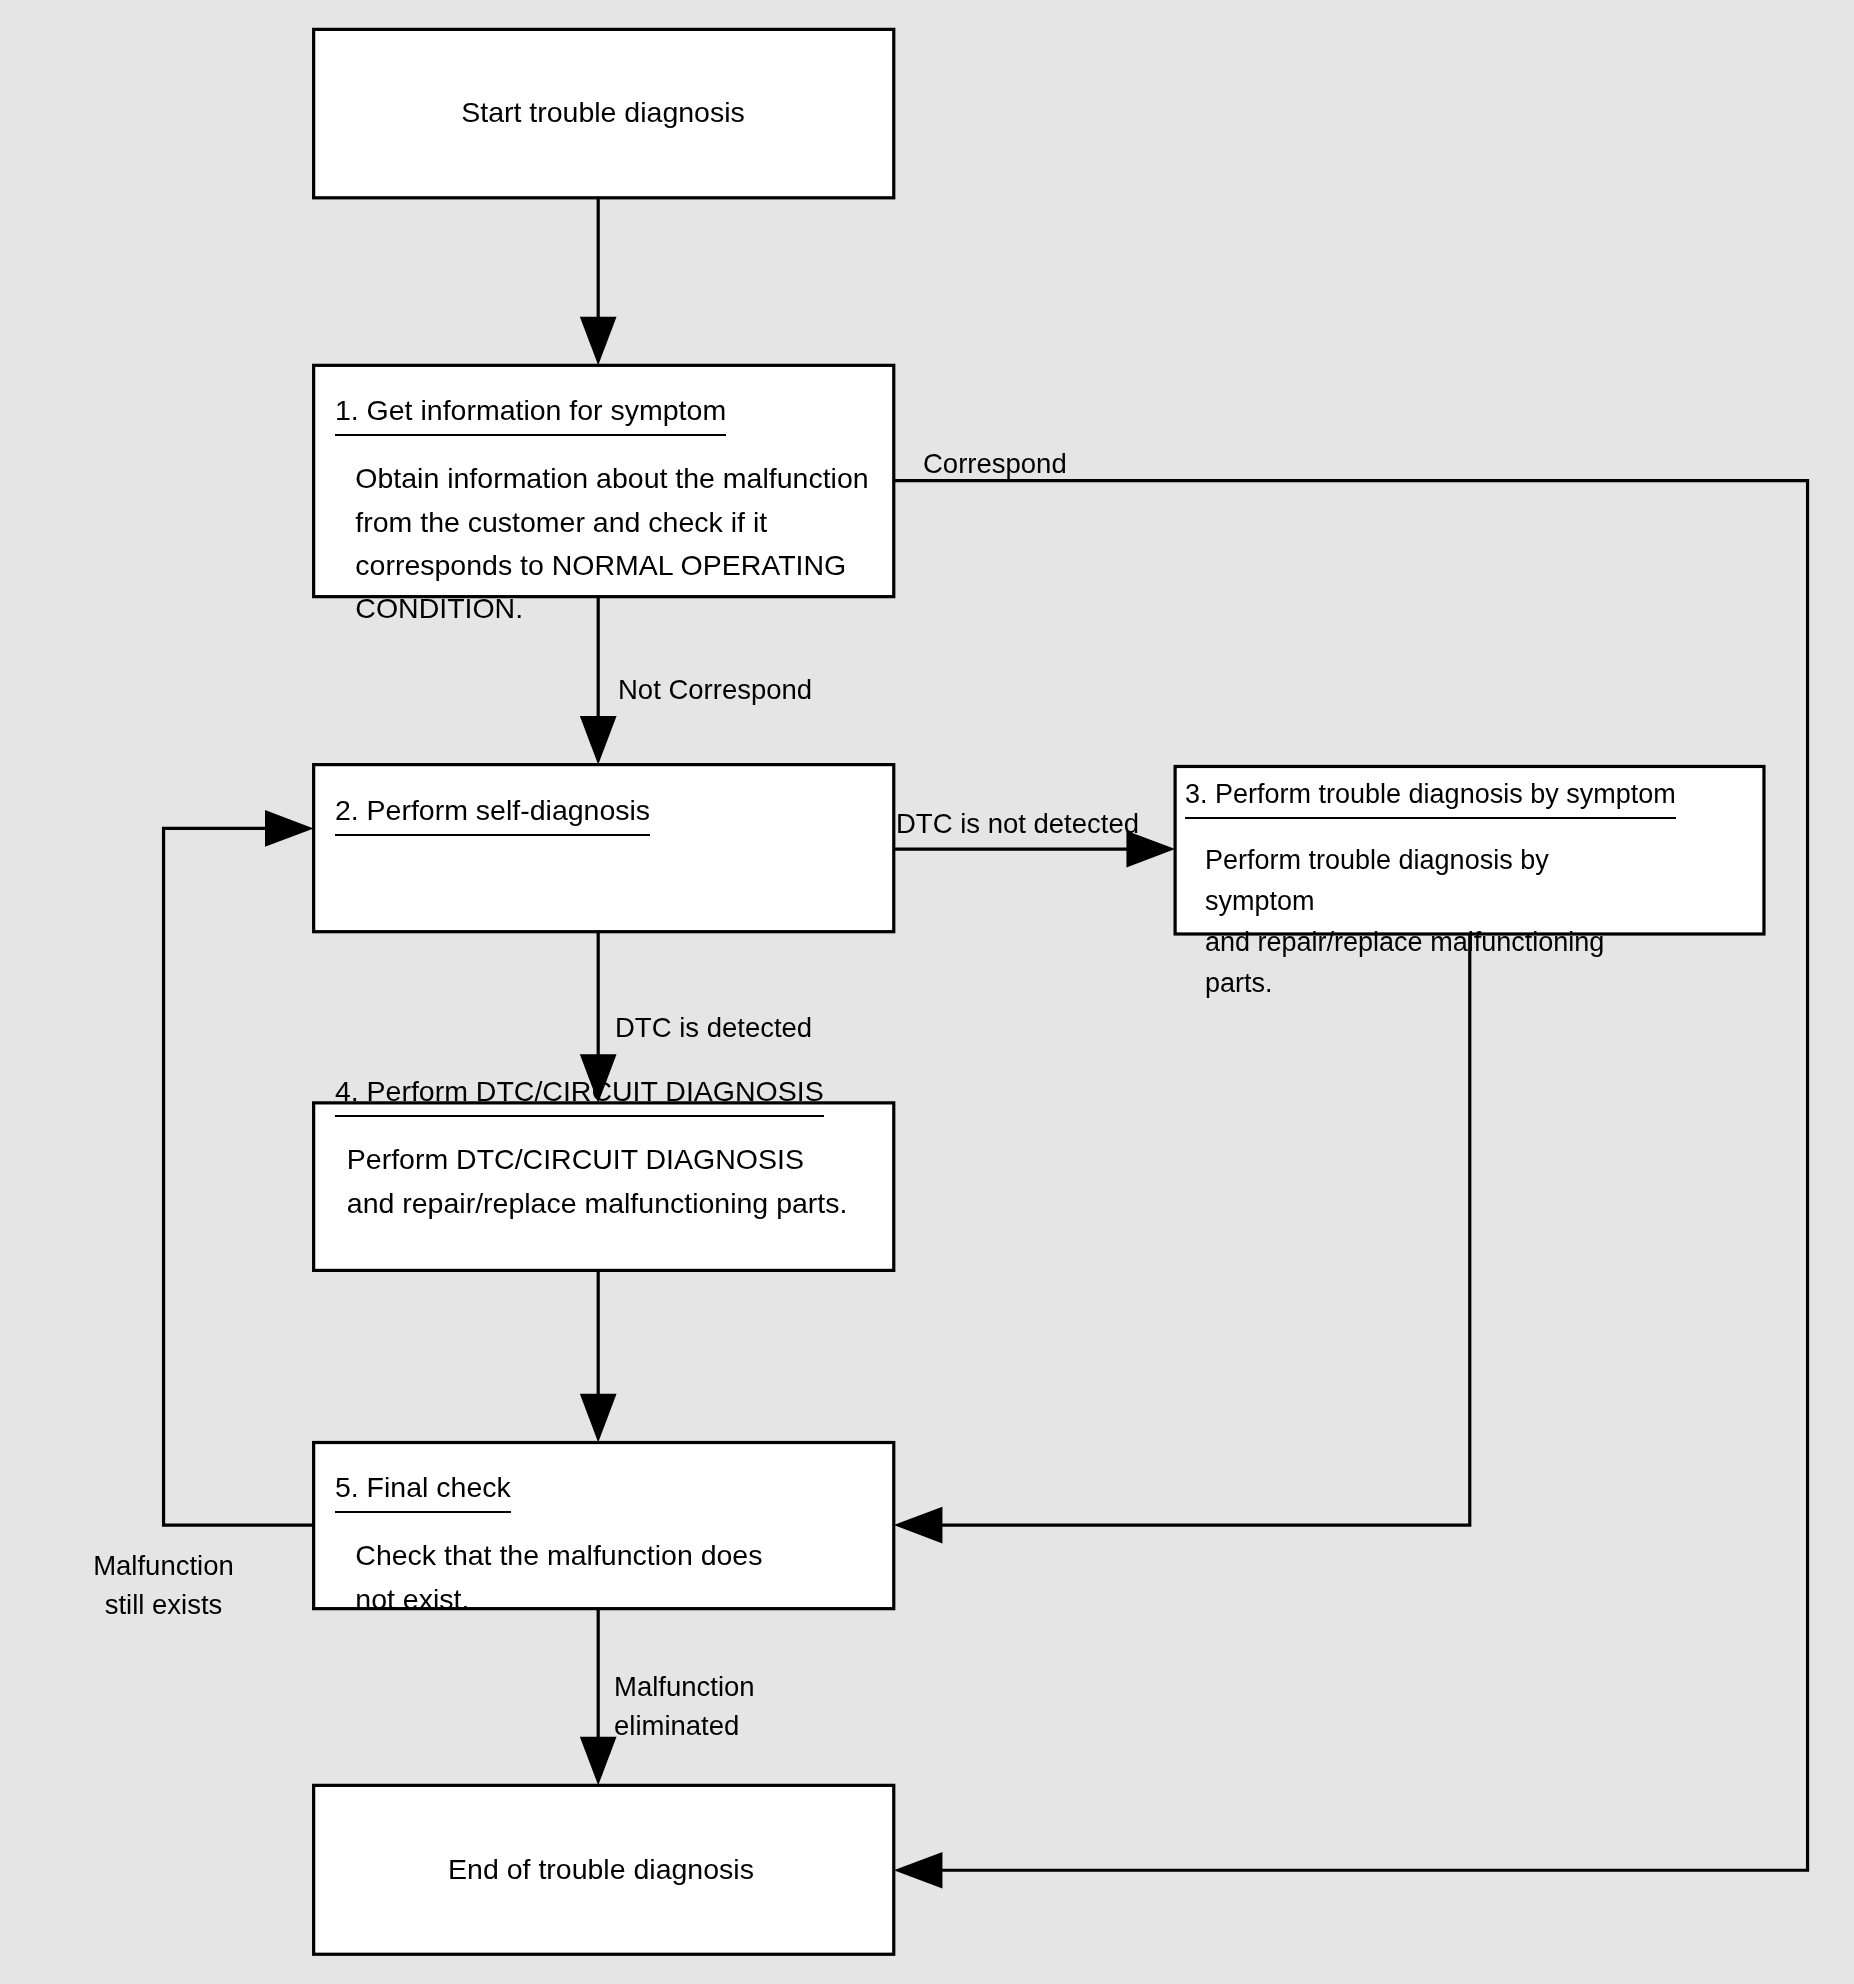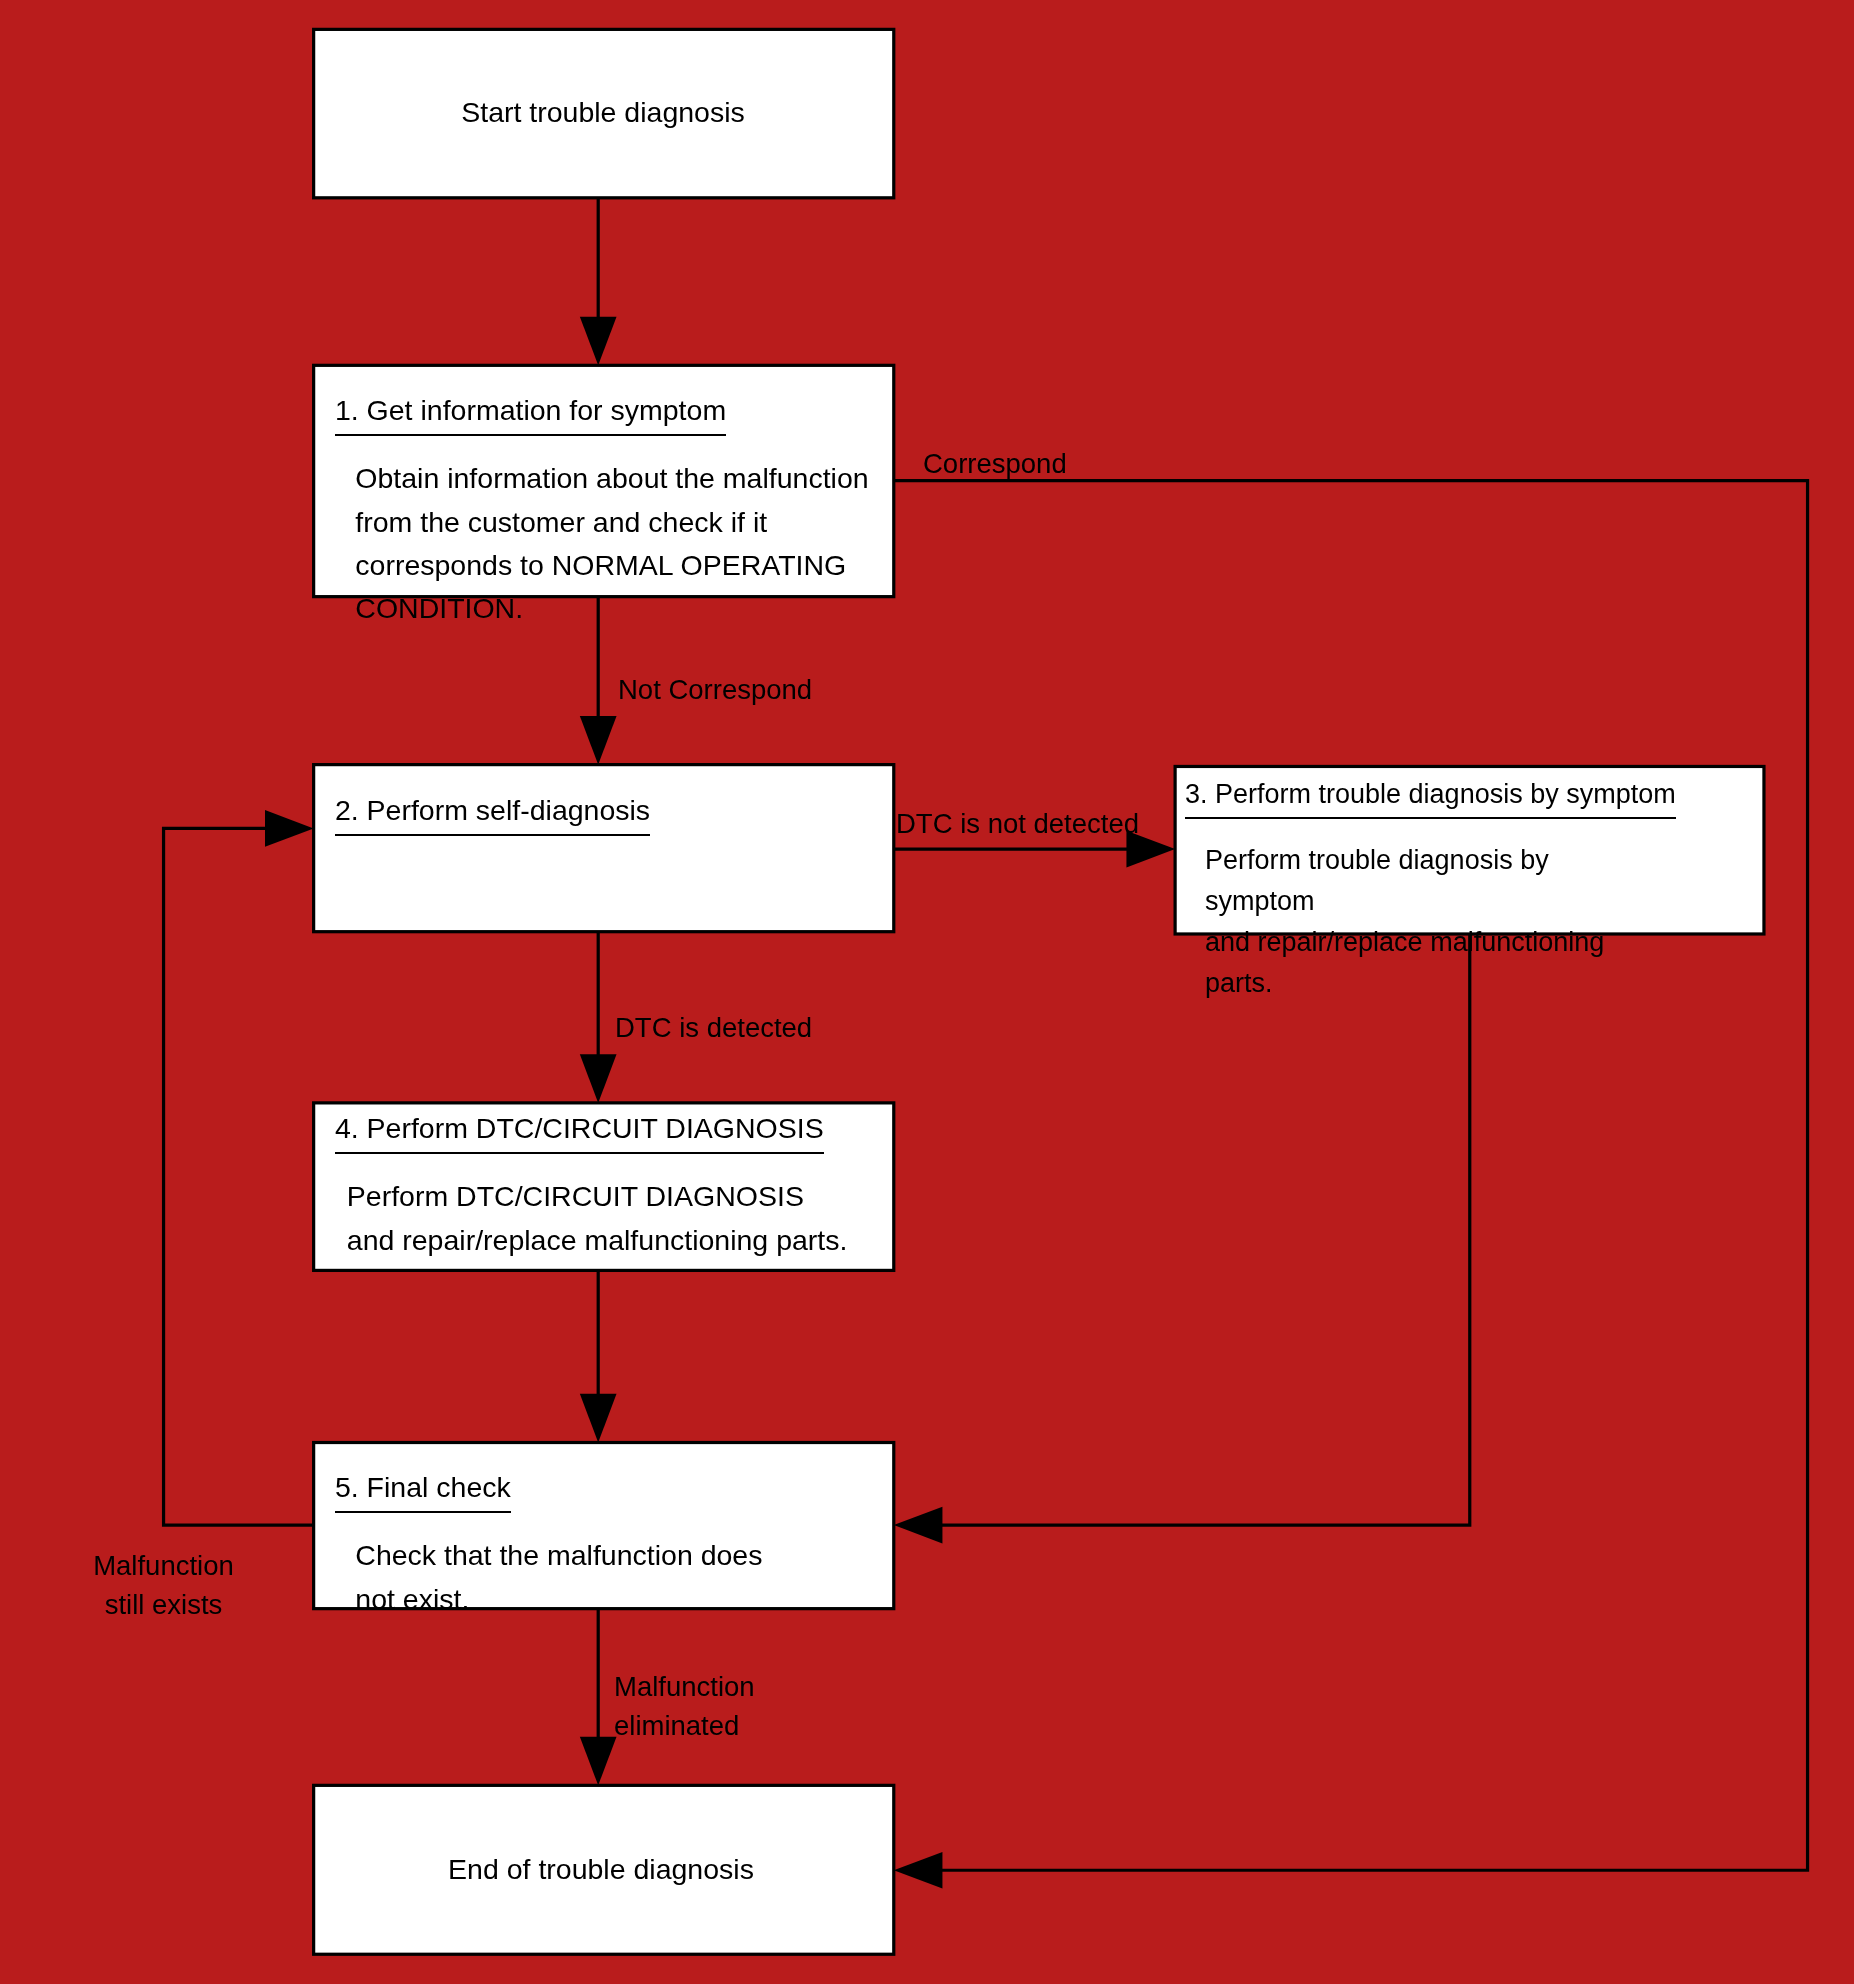--- a/index.html
+++ b/index.html
@@ -9,21 +9,21 @@
     background: #ffffff;
   }
   body {
     font-family: "Liberation Sans", sans-serif;
     color: #000000;
   }
   #flow-root {
     position: relative;
     width: 1855px;
     height: 1985px;
-    background: #b91c1c;
+    background: #e5e5e5;
     overflow: hidden;
   }
   svg.flow-svg {
     position: absolute;
     left: 0;
     top: 0;
     width: 1855px;
     height: 1985px;
   }
   .box-rect {
@@ -143,21 +143,21 @@
   <div class="node-text" style="left:313px; top:765px; width:580px; height:167px; padding:13px 13.8px 0 13.8px;">
     <div class="step-title">2. Perform self-diagnosis</div>
   </div>
 
   <div class="node-text" style="left:1175px; top:739px; width:469px; height:168px; padding:13px 10px 0 10px;">
     <div class="step-title" style="font-size:27px;">3. Perform trouble diagnosis by symptom</div>
     <div class="step-body" style="font-size:27px; padding-left:20px;">Perform trouble diagnosis by symptom
 and repair/replace malfunctioning parts.</div>
   </div>
 
-  <div class="node-text" style="left:313px; top:1083px; width:580px; height:168px; padding:13px 13.8px 0 13.8px;">
+  <div class="node-text" style="left:313px; top:1046px; width:580px; height:168px; padding:13px 13.8px 0 13.8px;">
     <div class="step-title">4. Perform DTC/CIRCUIT DIAGNOSIS</div>
     <div class="step-body" style="padding-left:20px;">Perform DTC/CIRCUIT DIAGNOSIS
 and repair/replace malfunctioning parts.</div>
   </div>
 
   <div class="node-text" style="left:313px; top:1442px; width:580px; height:166px; padding:13px 13.8px 0 13.8px;">
     <div class="step-title">5. Final check</div>
     <div class="step-body">Check that the malfunction does
 not exist.</div>
   </div>

